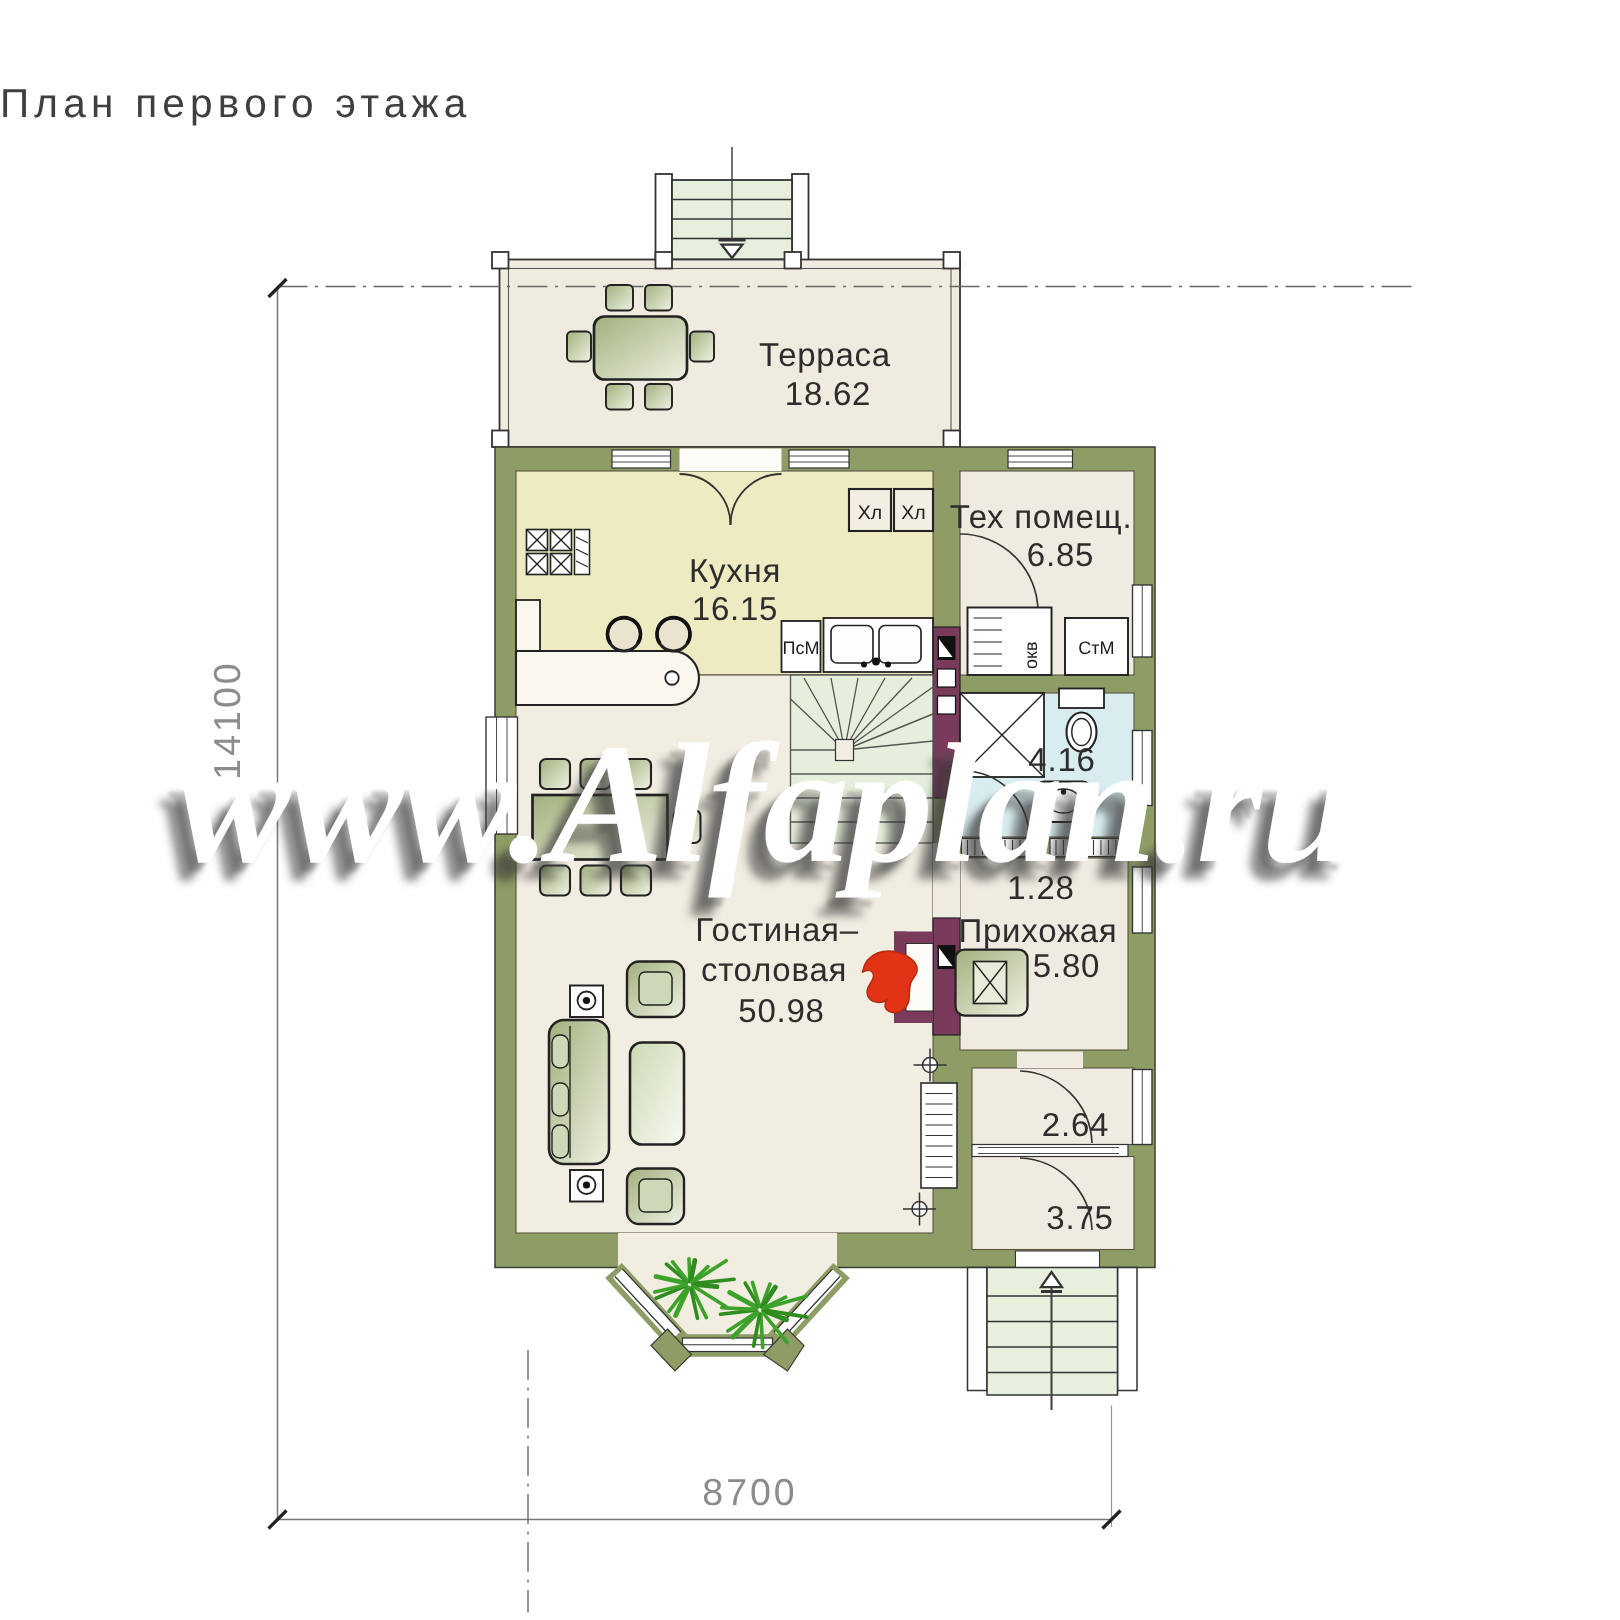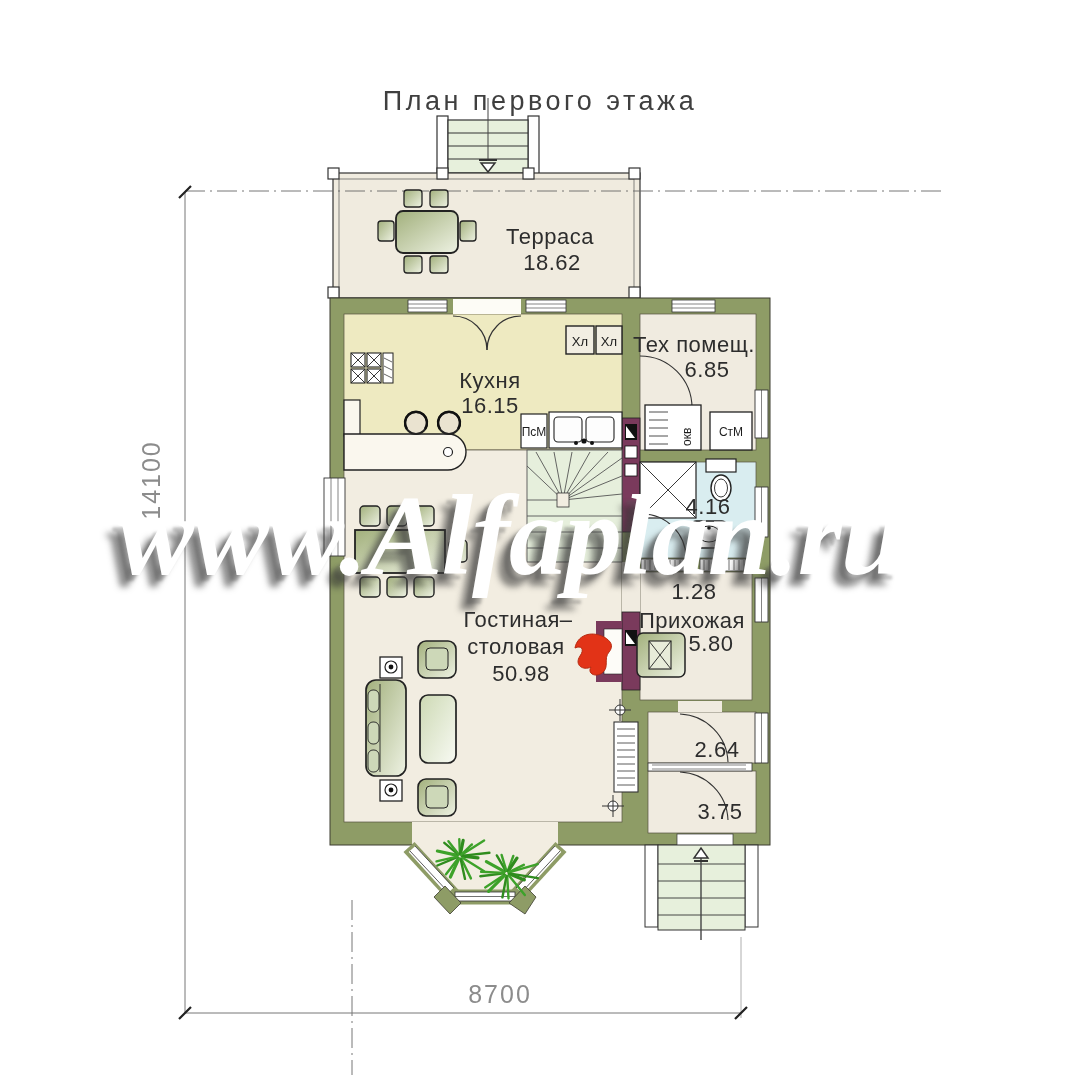--- a/index.html
+++ b/index.html
@@ -1,19 +1,19 @@
 <!DOCTYPE html>
 <html><head>
 <meta charset="utf-8">
 <style>
   html,body{margin:0;padding:0;background:#ffffff;}
   .canvas{position:relative;width:1080px;height:1080px;background:#ffffff;overflow:hidden;
           font-family:"Liberation Sans",sans-serif;}
-  .title{position:absolute;top:54px;left:0;width:100%;text-align:center;
-         font-size:27px;letter-spacing:3.5px;color:#3f3f3f;margin-top:32px;}
+  .title{position:absolute;top:54px;left:0;width:100%;text-align:left;
+         font-size:27px;letter-spacing:3.5px;color:#3f3f3f;}
   svg{position:absolute;left:0;top:0;}
   .rm{font-family:"Liberation Sans",sans-serif;font-size:22px;fill:#2d2d2d;letter-spacing:.5px;}
   .ap{font-family:"Liberation Sans",sans-serif;font-size:13px;fill:#1c1c1c;}
   .ap2{font-family:"Liberation Sans",sans-serif;font-size:12px;fill:#1c1c1c;}
   .dim{font-family:"Liberation Sans",sans-serif;font-size:25px;fill:#8c8c8c;letter-spacing:2px;}
   .watermark{position:absolute;top:470px;left:118px;white-space:nowrap;pointer-events:none;
          font-family:"Liberation Serif",serif;font-style:italic;font-weight:bold;
          font-size:114px;color:#ffffff;letter-spacing:-1px;
          text-shadow:-12px 12px 6px rgba(50,50,50,.55), -6px 6px 3px rgba(90,90,90,.35);}
 </style>

